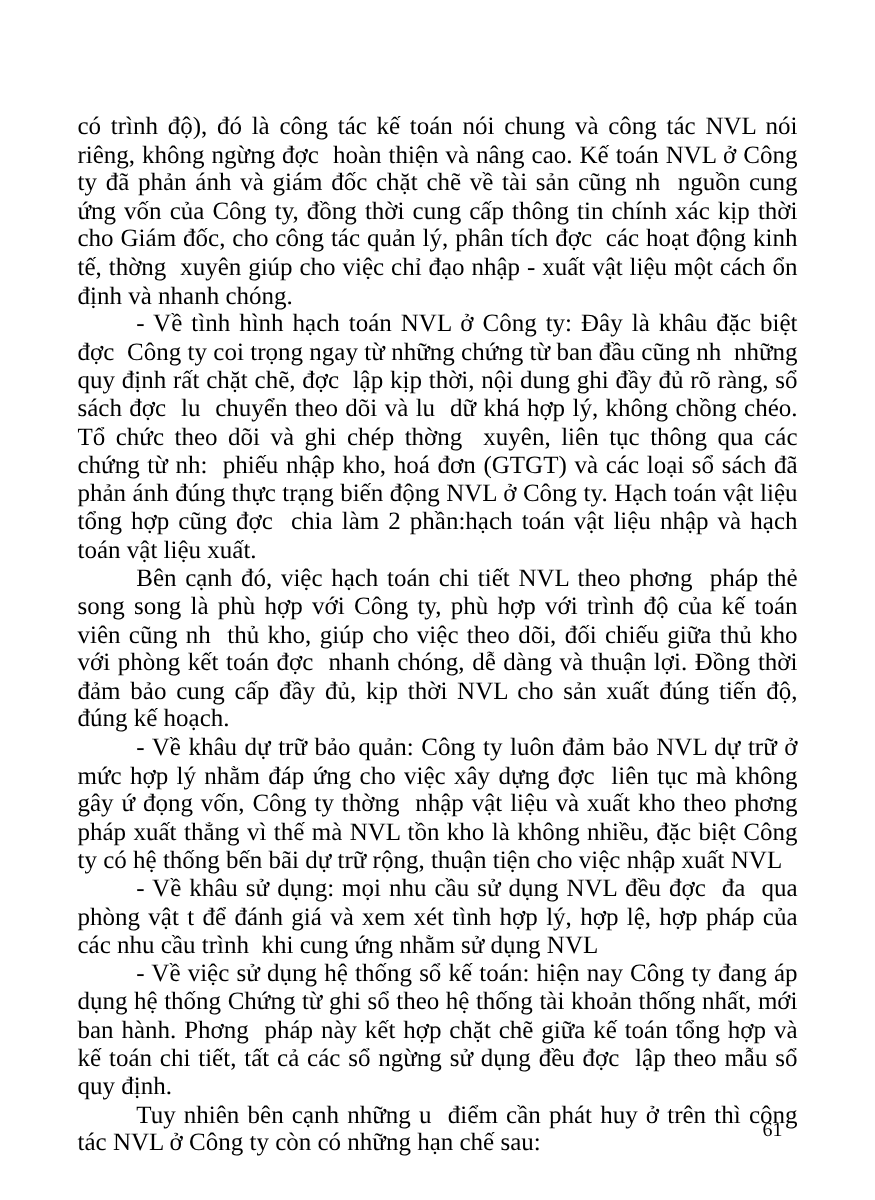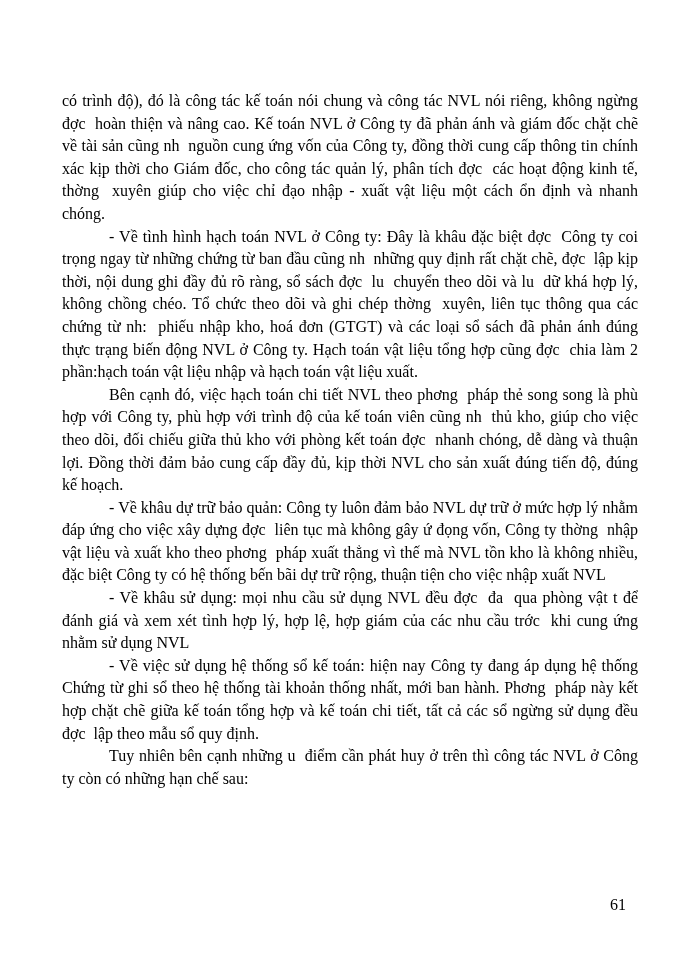--- a/index.html
+++ b/index.html
@@ -15,21 +15,21 @@
     background: #ffffff;
     color: #000000;
     overflow: hidden;
     font-family: "Liberation Serif", "DejaVu Serif", serif;
   }
   .content {
     position: absolute;
     left: 62px;
     top: 90px;
     width: 576px;
-    font-size: 16px;
+    font-size: 20px;
     line-height: 22.6px;
     text-align: justify;
     color: #000000;
   }
   .content p {
     margin: 0;
     padding: 0;
     white-space: pre-wrap;
   }
   .content p.indent {
@@ -51,18 +51,18 @@
 </style>
 </head>
 <body>
 
 <div class="page">
   <div class="content">
     <p>có trình độ), đó là công tác kế toán nói chung và công tác NVL nói riêng, không ngừng đợc  hoàn thiện và nâng cao. Kế toán NVL ở Công ty đã phản ánh và giám đốc chặt chẽ về tài sản cũng nh  nguồn cung ứng vốn của Công ty, đồng thời cung cấp thông tin chính xác kịp thời cho Giám đốc, cho công tác quản lý, phân tích đợc  các hoạt động kinh tế, thờng  xuyên giúp cho việc chỉ đạo nhập - xuất vật liệu một cách ổn định và nhanh chóng.</p>
     <p class="indent">- Về tình hình hạch toán NVL ở Công ty: Đây là khâu đặc biệt đợc  Công ty coi trọng ngay từ những chứng từ ban đầu cũng nh  những quy định rất chặt chẽ, đợc  lập kịp thời, nội dung ghi đầy đủ rõ ràng, sổ sách đợc  lu  chuyển theo dõi và lu  dữ khá hợp lý, không chồng chéo. Tổ chức theo dõi và ghi chép thờng  xuyên, liên tục thông qua các chứng từ nh:  phiếu nhập kho, hoá đơn (GTGT) và các loại sổ sách đã phản ánh đúng thực trạng biến động NVL ở Công ty. Hạch toán vật liệu tổng hợp cũng đợc  chia làm 2 phần:hạch toán vật liệu nhập và hạch toán vật liệu xuất.</p>
     <p class="indent">Bên cạnh đó, việc hạch toán chi tiết NVL theo phơng  pháp thẻ song song là phù hợp với Công ty, phù hợp với trình độ của kế toán viên cũng nh  thủ kho, giúp cho việc theo dõi, đối chiếu giữa thủ kho với phòng kết toán đợc  nhanh chóng, dễ dàng và thuận lợi. Đồng thời đảm bảo cung cấp đầy đủ, kịp thời NVL cho sản xuất đúng tiến độ, đúng kế hoạch.</p>
     <p class="indent">- Về khâu dự trữ bảo quản: Công ty luôn đảm bảo NVL dự trữ ở mức hợp lý nhằm đáp ứng cho việc xây dựng đợc  liên tục mà không gây ứ đọng vốn, Công ty thờng  nhập vật liệu và xuất kho theo phơng  pháp xuất thẳng vì thế mà NVL tồn kho là không nhiều, đặc biệt Công ty có hệ thống bến bãi dự trữ rộng, thuận tiện cho việc nhập xuất NVL</p>
-    <p class="indent">- Về khâu sử dụng: mọi nhu cầu sử dụng NVL đều đợc  đa  qua phòng vật t để đánh giá và xem xét tình hợp lý, hợp lệ, hợp giám của các nhu cầu trớc  khi cung ứng nhằm sử dụng NVL</p>
+    <p class="indent">- Về khâu sử dụng: mọi nhu cầu sử dụng NVL đều đợc  đa  qua phòng vật t để đánh giá và xem xét tình hợp lý, hợp lệ, hợp pháp của các nhu cầu trình  khi cung ứng nhằm sử dụng NVL</p>
     <p class="indent">- Về việc sử dụng hệ thống sổ kế toán: hiện nay Công ty đang áp dụng hệ thống Chứng từ ghi sổ theo hệ thống tài khoản thống nhất, mới ban hành. Phơng  pháp này kết hợp chặt chẽ giữa kế toán tổng hợp và kế toán chi tiết, tất cả các sổ ngừng sử dụng đều đợc  lập theo mẫu sổ quy định.</p>
     <p class="indent">Tuy nhiên bên cạnh những u  điểm cần phát huy ở trên thì công tác NVL ở Công ty còn có những hạn chế sau:</p>
   </div>
   <div class="page-number">61</div>
 </div>
 
 </body></html>

